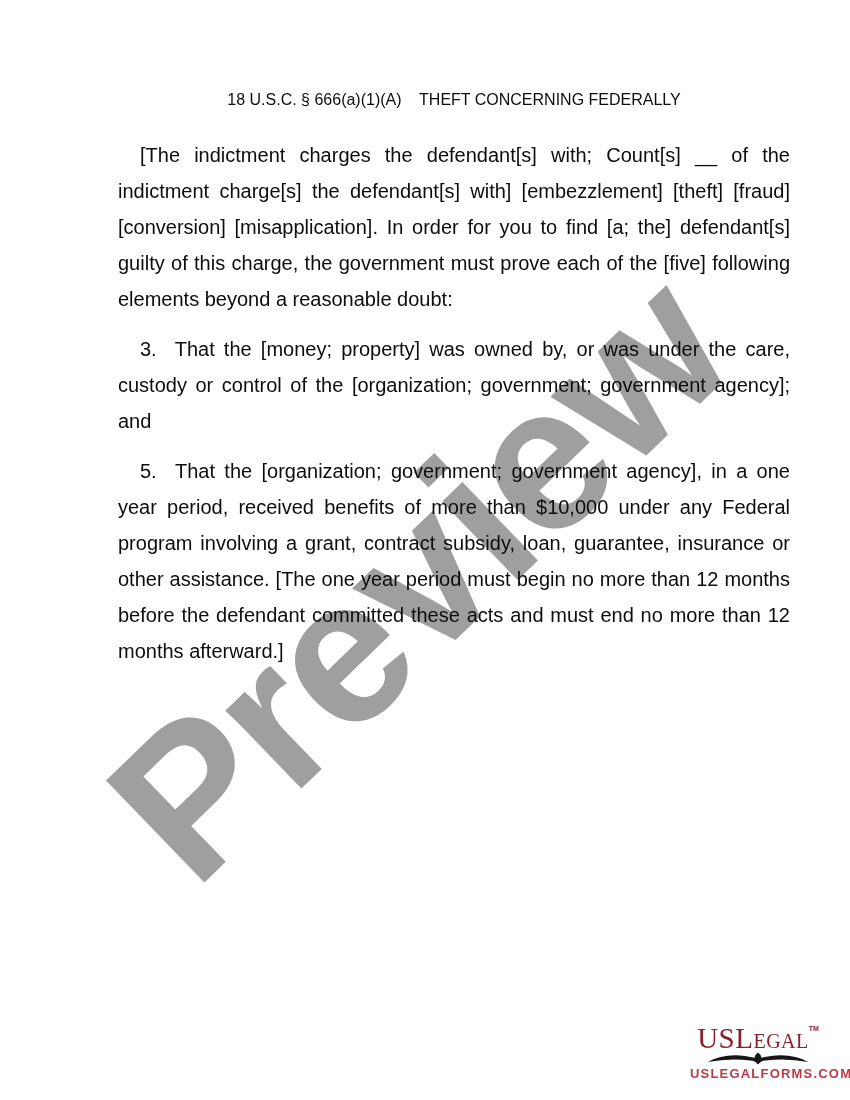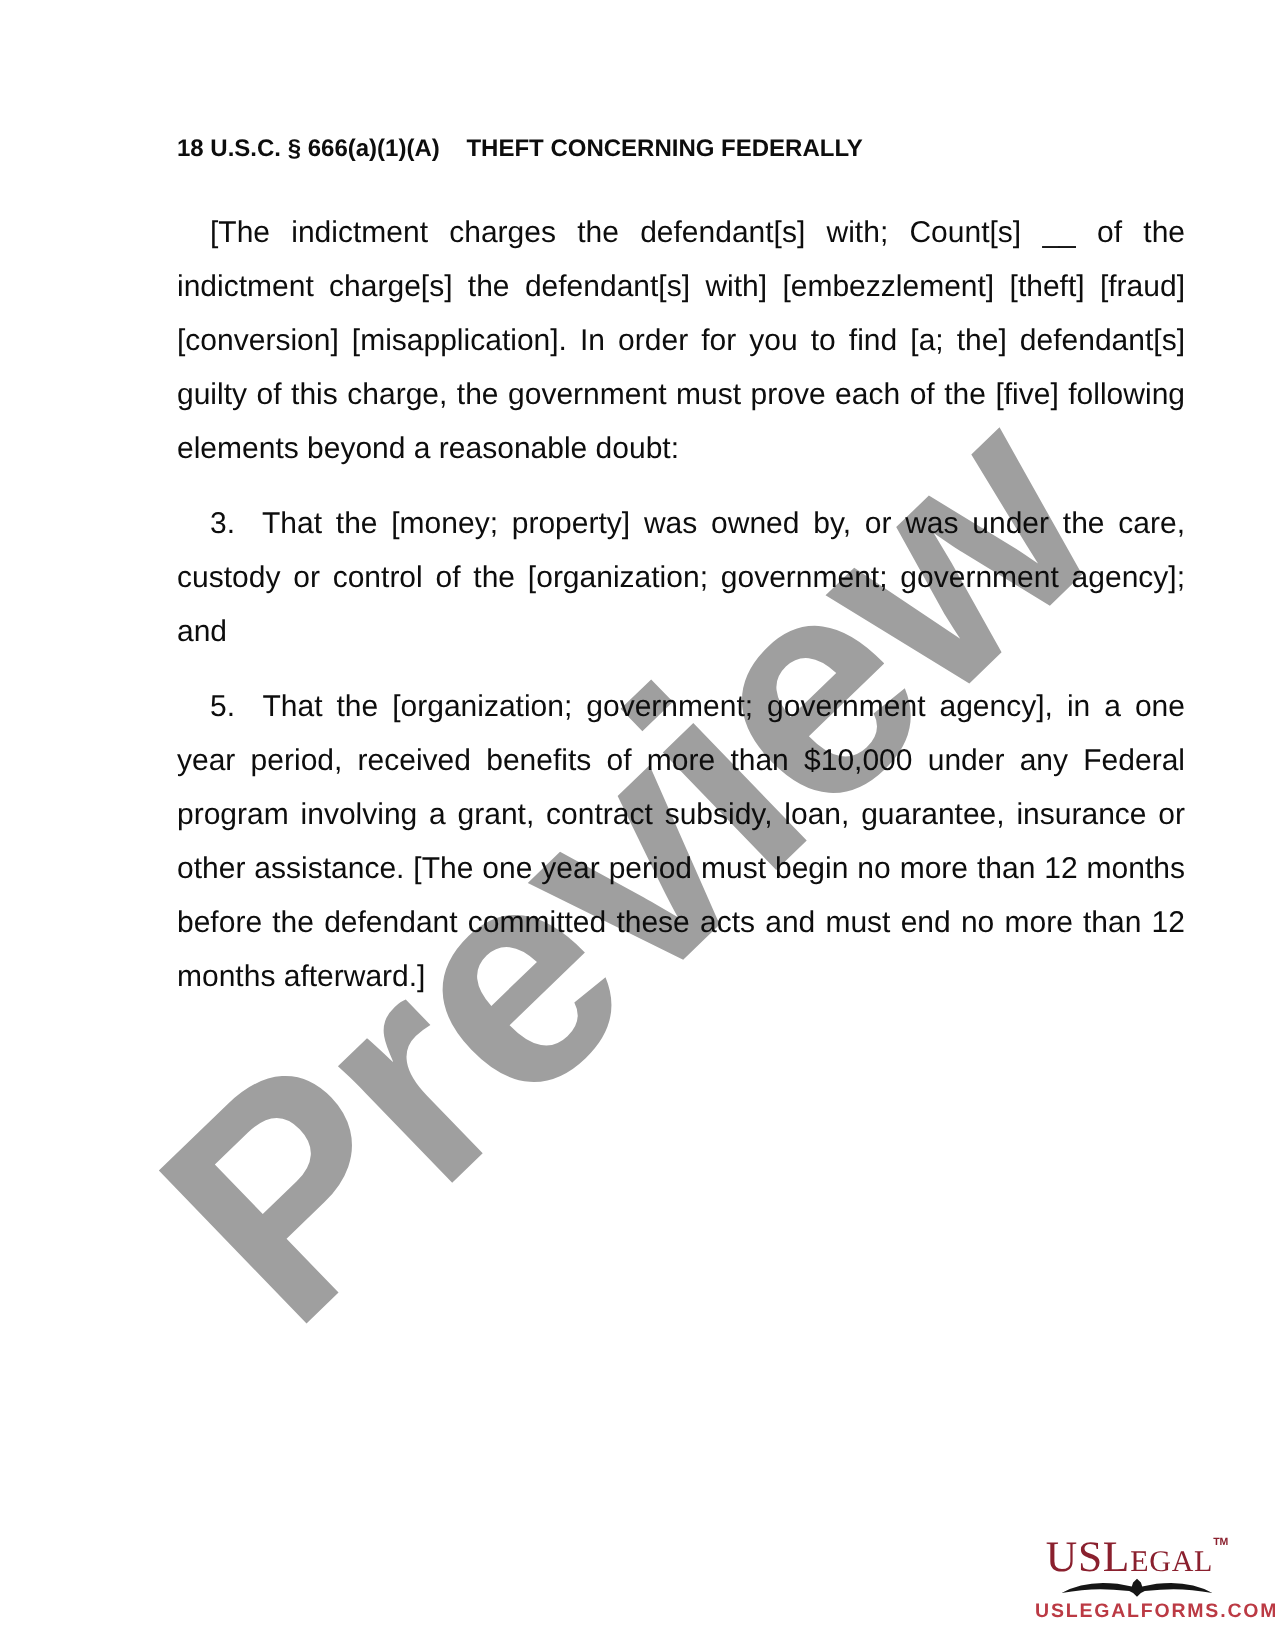--- a/index.html
+++ b/index.html
@@ -29,23 +29,23 @@
   .content {
     position: absolute;
     left: 118px;
     top: 82px;
     width: 672px;
     z-index: 2;
   }
   .doc-title {
     margin: 0 0 20px 0;
     font-size: 16px;
-    font-weight: bold;
+    font-weight: normal;
     line-height: 35px;
-    text-align: left;
+    text-align: center;
   }
   .doc-title .tline { display: block; }
   .content p {
     margin: 0 0 14px 0;
     font-size: 20px;
     line-height: 36px;
     text-align: justify;
     text-indent: 22px;
   }
   .logo-block {

